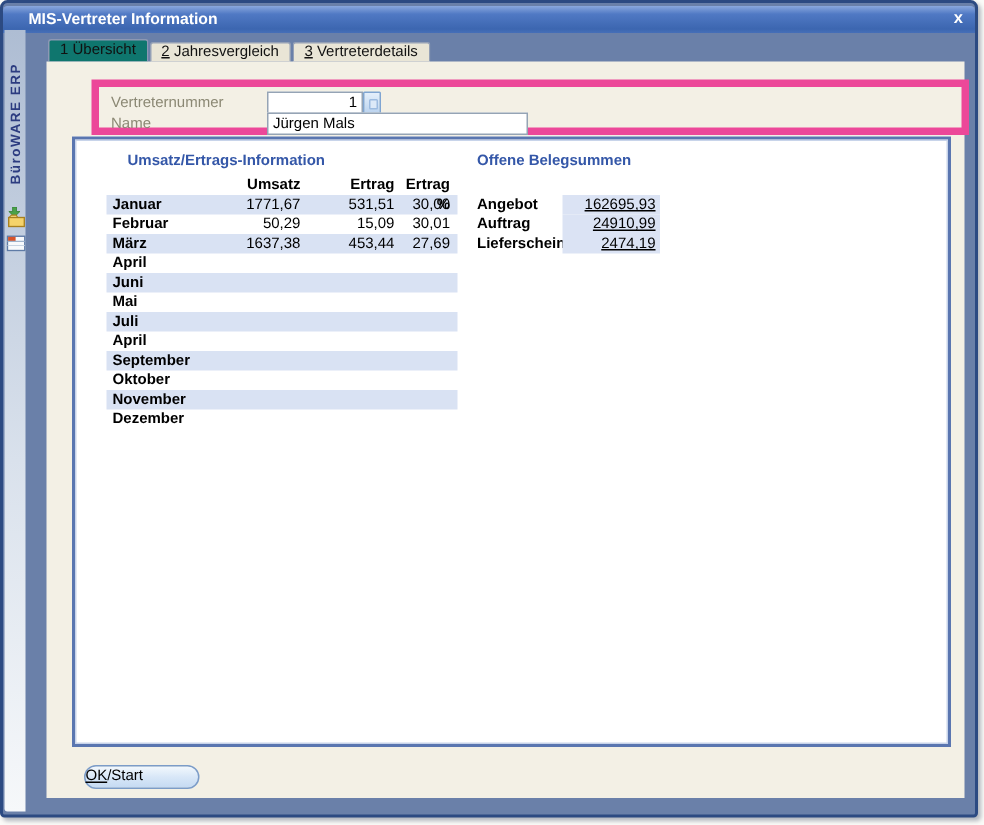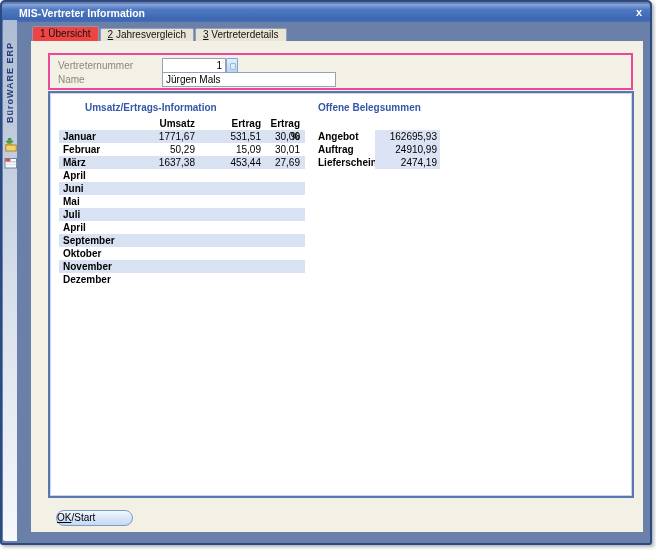--- a/index.html
+++ b/index.html
@@ -14,50 +14,50 @@
   
   .side-strip{position:absolute;left:1px;top:18px;width:14px;bottom:2px;
               background:linear-gradient(#aebdd3,#d9e1ec 55%,#f6f8fa);border-radius:0 0 0 2px;}
   .brand{position:absolute;left:1px;top:26px;width:14px;height:95px;writing-mode:vertical-rl;transform:rotate(180deg);
          font-size:9px;font-weight:bold;color:#2c3c80;letter-spacing:1px;text-align:left;line-height:14px;}
   .side-icon{position:absolute;left:2px;width:14px;height:15px;}
   
   .tabs{position:absolute;left:30px;top:24px;height:15px;display:flex;align-items:flex-end;gap:1px;}
   .tab{box-sizing:border-box;font-size:10px;color:#111;background:#e9e5d6;border:1px solid #94a0b6;border-bottom:none;
        border-radius:2px 2px 0 0;height:13px;line-height:12px;padding:0 7px;white-space:nowrap;}
-  .tab.active{height:15px;line-height:14px;background:#ef4444;border-color:#8c98b4;margin-top:13px;}
+  .tab.active{height:15px;line-height:14px;background:#0f766e;border-color:#8c98b4;margin-top:13px;}
   .tab .num.u{text-decoration:underline;}
   
   .page{position:absolute;left:29px;top:39px;width:612px;height:491px;background:#f3f0e5;}
   
-  .groupbox{position:absolute;left:17px;top:12px;width:585px;height:37px;border:2px solid #ec4899;box-sizing:border-box;}
+  .groupbox{position:absolute;left:30px;top:12px;width:585px;height:37px;border:5px solid #ec4899;box-sizing:border-box;}
   .flabel{position:absolute;font-size:10px;color:#8b8874;}
   .field{position:absolute;box-sizing:border-box;height:15px;border:1px solid #95a4b5;background:#fff;
          font-size:10px;line-height:13px;padding:0 3px;color:#000;}
   .spin{position:absolute;box-sizing:border-box;width:12px;height:15px;border:1px solid #7fa5d2;border-radius:1px;
         background:linear-gradient(#e4effb,#bcd4ef);}
   .spin .dot{position:absolute;left:3px;top:4px;width:4px;height:5px;background:#dce9f8;border:1px solid #9cbbe0;border-radius:1px;}
   
   .panel{position:absolute;left:17px;top:50px;width:586px;height:407px;background:#fff;border:2px solid #5a76b0;
          box-sizing:border-box;box-shadow:inset 0 0 0 1px #c8d4ea;}
   .sec-title{position:absolute;font-size:10px;font-weight:bold;color:#3457a8;white-space:nowrap;}
   .utable{position:absolute;left:9px;top:24px;width:246px;font-size:10px;}
-  .trow{display:flex;height:13px;line-height:13px;box-sizing:border-box;padding-right:5px;}
+  .trow{display:flex;height:13px;line-height:13px;box-sizing:border-box;padding-right:5px;margin-left:12px;}
   .trow .c-month{width:70px;padding-left:4px;font-weight:bold;box-sizing:border-box;}
   .trow .c-um{width:66px;text-align:right;}
   .trow .c-er{width:66px;text-align:right;}
   .trow .c-pc{width:39px;text-align:right;}
   .thead{font-weight:bold;}
   .thead .c-month{font-weight:bold;}
   .tbody .trow:nth-child(odd){background:#d9e2f3;}
   .trow.total{background:#d6dff2;font-weight:bold;}
   .btable{position:absolute;left:268px;top:37px;font-size:10px;}
   .brow{display:flex;height:13px;line-height:13px;}
   .brow .b-label{width:57px;font-weight:bold;}
-  .brow .b-val{width:65px;text-align:right;background:#dbe3f4;padding-right:3px;box-sizing:border-box;}
+  .brow .b-val{width:65px;text-align:right;background:#dbe3f4;padding-right:3px;box-sizing:border-box;text-decoration:underline;}
   
   .okbtn{position:absolute;left:25px;top:469px;width:77px;height:16px;box-sizing:border-box;border:1px solid #7b9cc8;border-radius:8px;
          background:linear-gradient(#f2f8fd,#d8e7f7 50%,#c5daf2);font-size:10px;line-height:14px;color:#000;}
   .okbtn .mn{text-decoration:underline;}
 </style>
 </head>
 <body>
 
 <div class="window">
 

